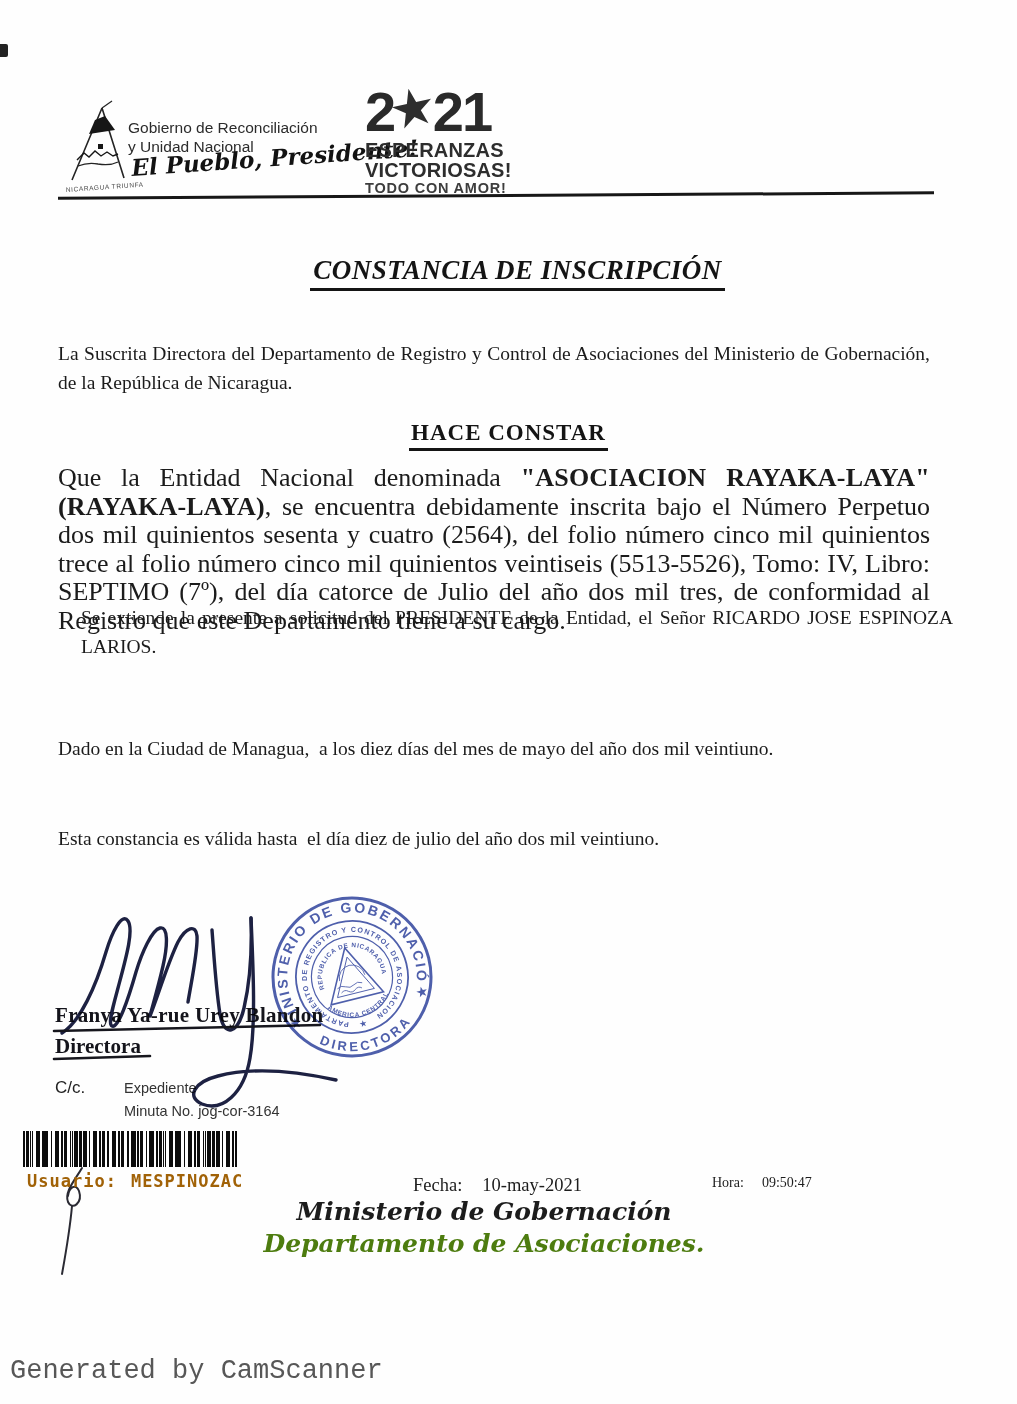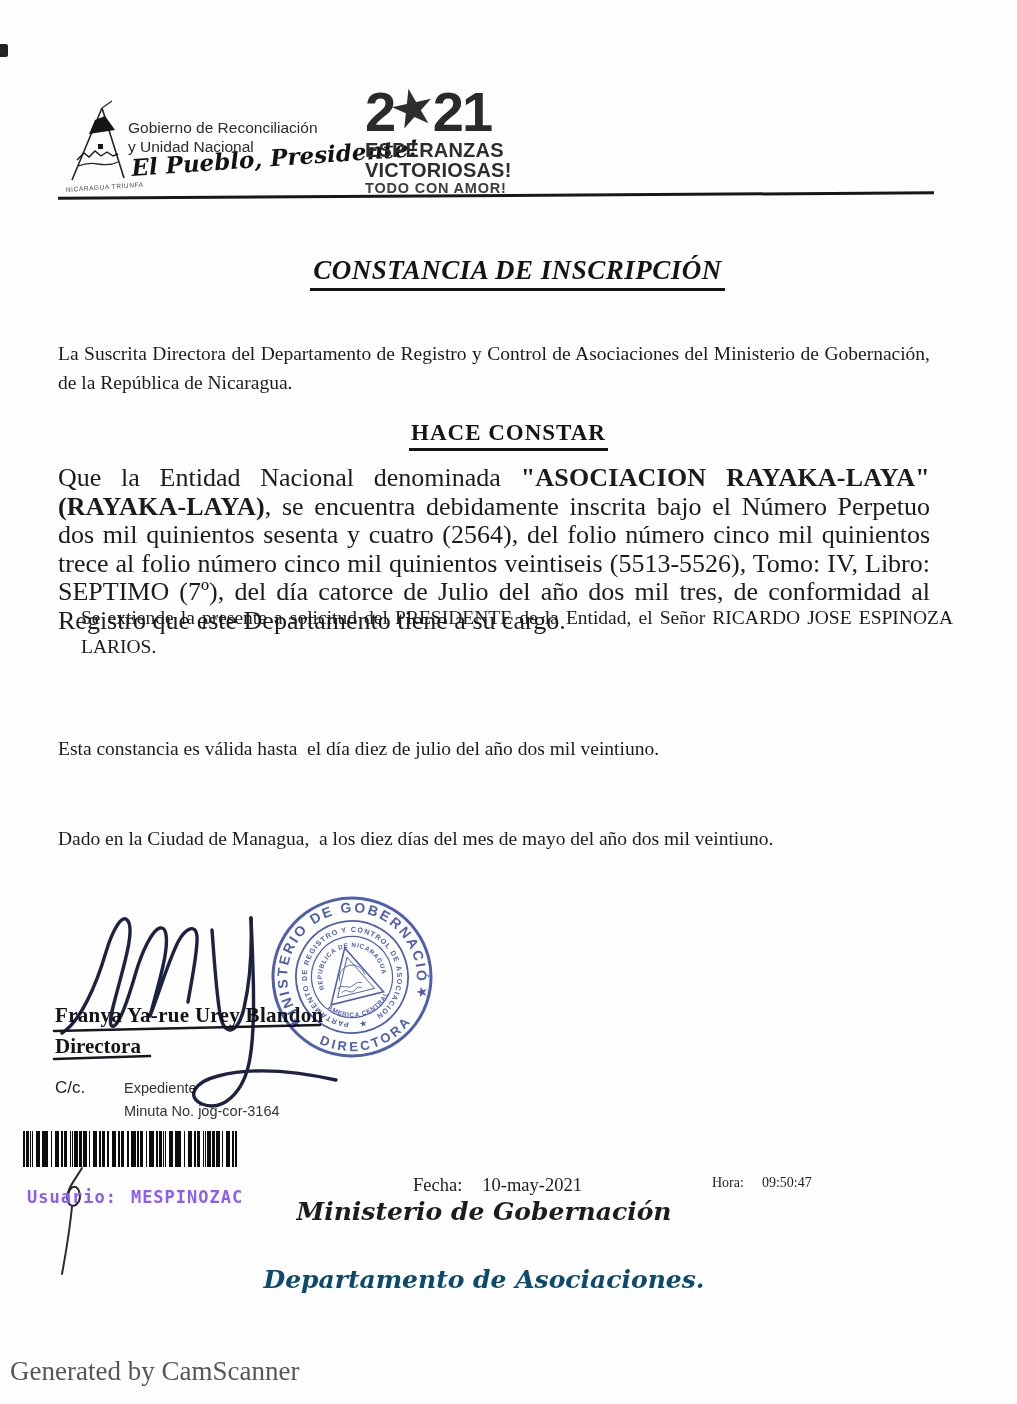--- a/index.html
+++ b/index.html
@@ -40,29 +40,29 @@
   .sig-role{left:55px; top:1034px; font-size:21px; font-weight:bold; color:#14141b;}
   .cc-label{left:55px; top:1078px; font-family:"Liberation Sans",sans-serif; font-size:17px; color:#222;}
   .cc-lines{left:124px; top:1077px; font-family:"Liberation Sans",sans-serif; font-size:14.5px; line-height:23px; color:#333;}
 
   
   .barcode{left:23px; top:1131px; width:214px; height:36px;
     background:
       repeating-linear-gradient(90deg,#0c0c0c 0 2px,transparent 2px 3px,#0c0c0c 3px 6px,transparent 6px 9px,#0c0c0c 9px 10px,transparent 10px 13px,#0c0c0c 13px 17px,transparent 17px 19px),
       repeating-linear-gradient(90deg,#0c0c0c 0 1px,transparent 1px 7px);
   }
-  .usuario{left:27px; top:1171px; font-family:"DejaVu Sans Mono",monospace; font-weight:bold; font-size:17px; letter-spacing:1px; color:#8b5cf6;margin-top:16px;}
+  .usuario{left:27px; top:1171px; font-family:"DejaVu Sans Mono",monospace; font-weight:bold; font-size:17px; letter-spacing:1px; color:#a16207;}
   .usuario .val{margin-left:14px;}
   .fecha{left:413px; top:1175px; font-size:18.5px; color:#1d1d1d;}
   .fecha .val{margin-left:20px;}
   .hora{left:712px; top:1175px; font-size:14px; color:#1d1d1d;}
   .hora .val{margin-left:18px;}
   .org1{left:484px; top:1197px; transform:translateX(-50%); font-family:"DejaVu Serif",serif; font-style:italic; font-weight:bold; font-size:25px; color:#1c1c1c; white-space:nowrap;}
-  .org2{left:484px; top:1229px; transform:translateX(-50%); font-family:"DejaVu Serif",serif; font-style:italic; font-weight:bold; font-size:25px; color:#0c4a6e; white-space:nowrap;margin-top:36px;}
-  .camscanner{left:10px; top:1356px; font-family:Liberation Serif, serif; font-size:27px; color:#575757;}
+  .org2{left:484px; top:1229px; transform:translateX(-50%); font-family:"DejaVu Serif",serif; font-style:italic; font-weight:bold; font-size:25px; color:#4d7c0f; white-space:nowrap;}
+  .camscanner{left:10px; top:1356px; font-family:Liberation Mono, monospace; font-size:27px; color:#575757;}
 
   
   .seal-svg{left:244px; top:868px; mix-blend-mode:multiply; opacity:0.92;}
   .sig-svg{left:0; top:0; pointer-events:none; mix-blend-mode:multiply;}
   .gov-logo-svg{left:60px; top:98px;}
 </style>
 </head>
 <body>
 
 <div class="page">
@@ -108,22 +108,22 @@
 
   <div class="abs subtitle-row">
     <span>HACE CONSTAR</span>
   </div>
 
   <div class="abs p1"><span>Que la Entidad Nacional denominada  </span><b>"ASOCIACION RAYAKA-LAYA" (RAYAKA-LAYA)</b><span>, se encuentra debidamente inscrita bajo el Número Perpetuo dos mil quinientos sesenta y cuatro (2564), del folio número cinco mil quinientos trece al folio número cinco mil quinientos veintiseis (5513-5526), Tomo: IV, Libro: SEPTIMO (7º), del día catorce de Julio del año dos mil tres, de conformidad al Registro que este Departamento tiene a su cargo.</span></div>
 
   <div class="abs p2">Se extiende la presente a solicitud del PRESIDENTE de la Entidad, el Señor RICARDO JOSE ESPINOZA LARIOS.</div>
 
   <div class="abs p3">
+    <div>Dado en la Ciudad de Managua,  a los diez días del mes de mayo del año dos mil veintiuno.</div>
     <div>Esta constancia es válida hasta  el día diez de julio del año dos mil veintiuno.</div>
-    <div>Dado en la Ciudad de Managua,  a los diez días del mes de mayo del año dos mil veintiuno.</div>
   </div>
 
   <div class="abs sig-name">Franya Ya-rue Urey Blandon</div>
   <div class="abs sig-role">Directora</div>
   <div class="abs cc-label">C/c.</div>
   <div class="abs cc-lines">
     <div>Expediente</div>
     <div>Minuta No. jog-cor-3164</div>
   </div>
 

